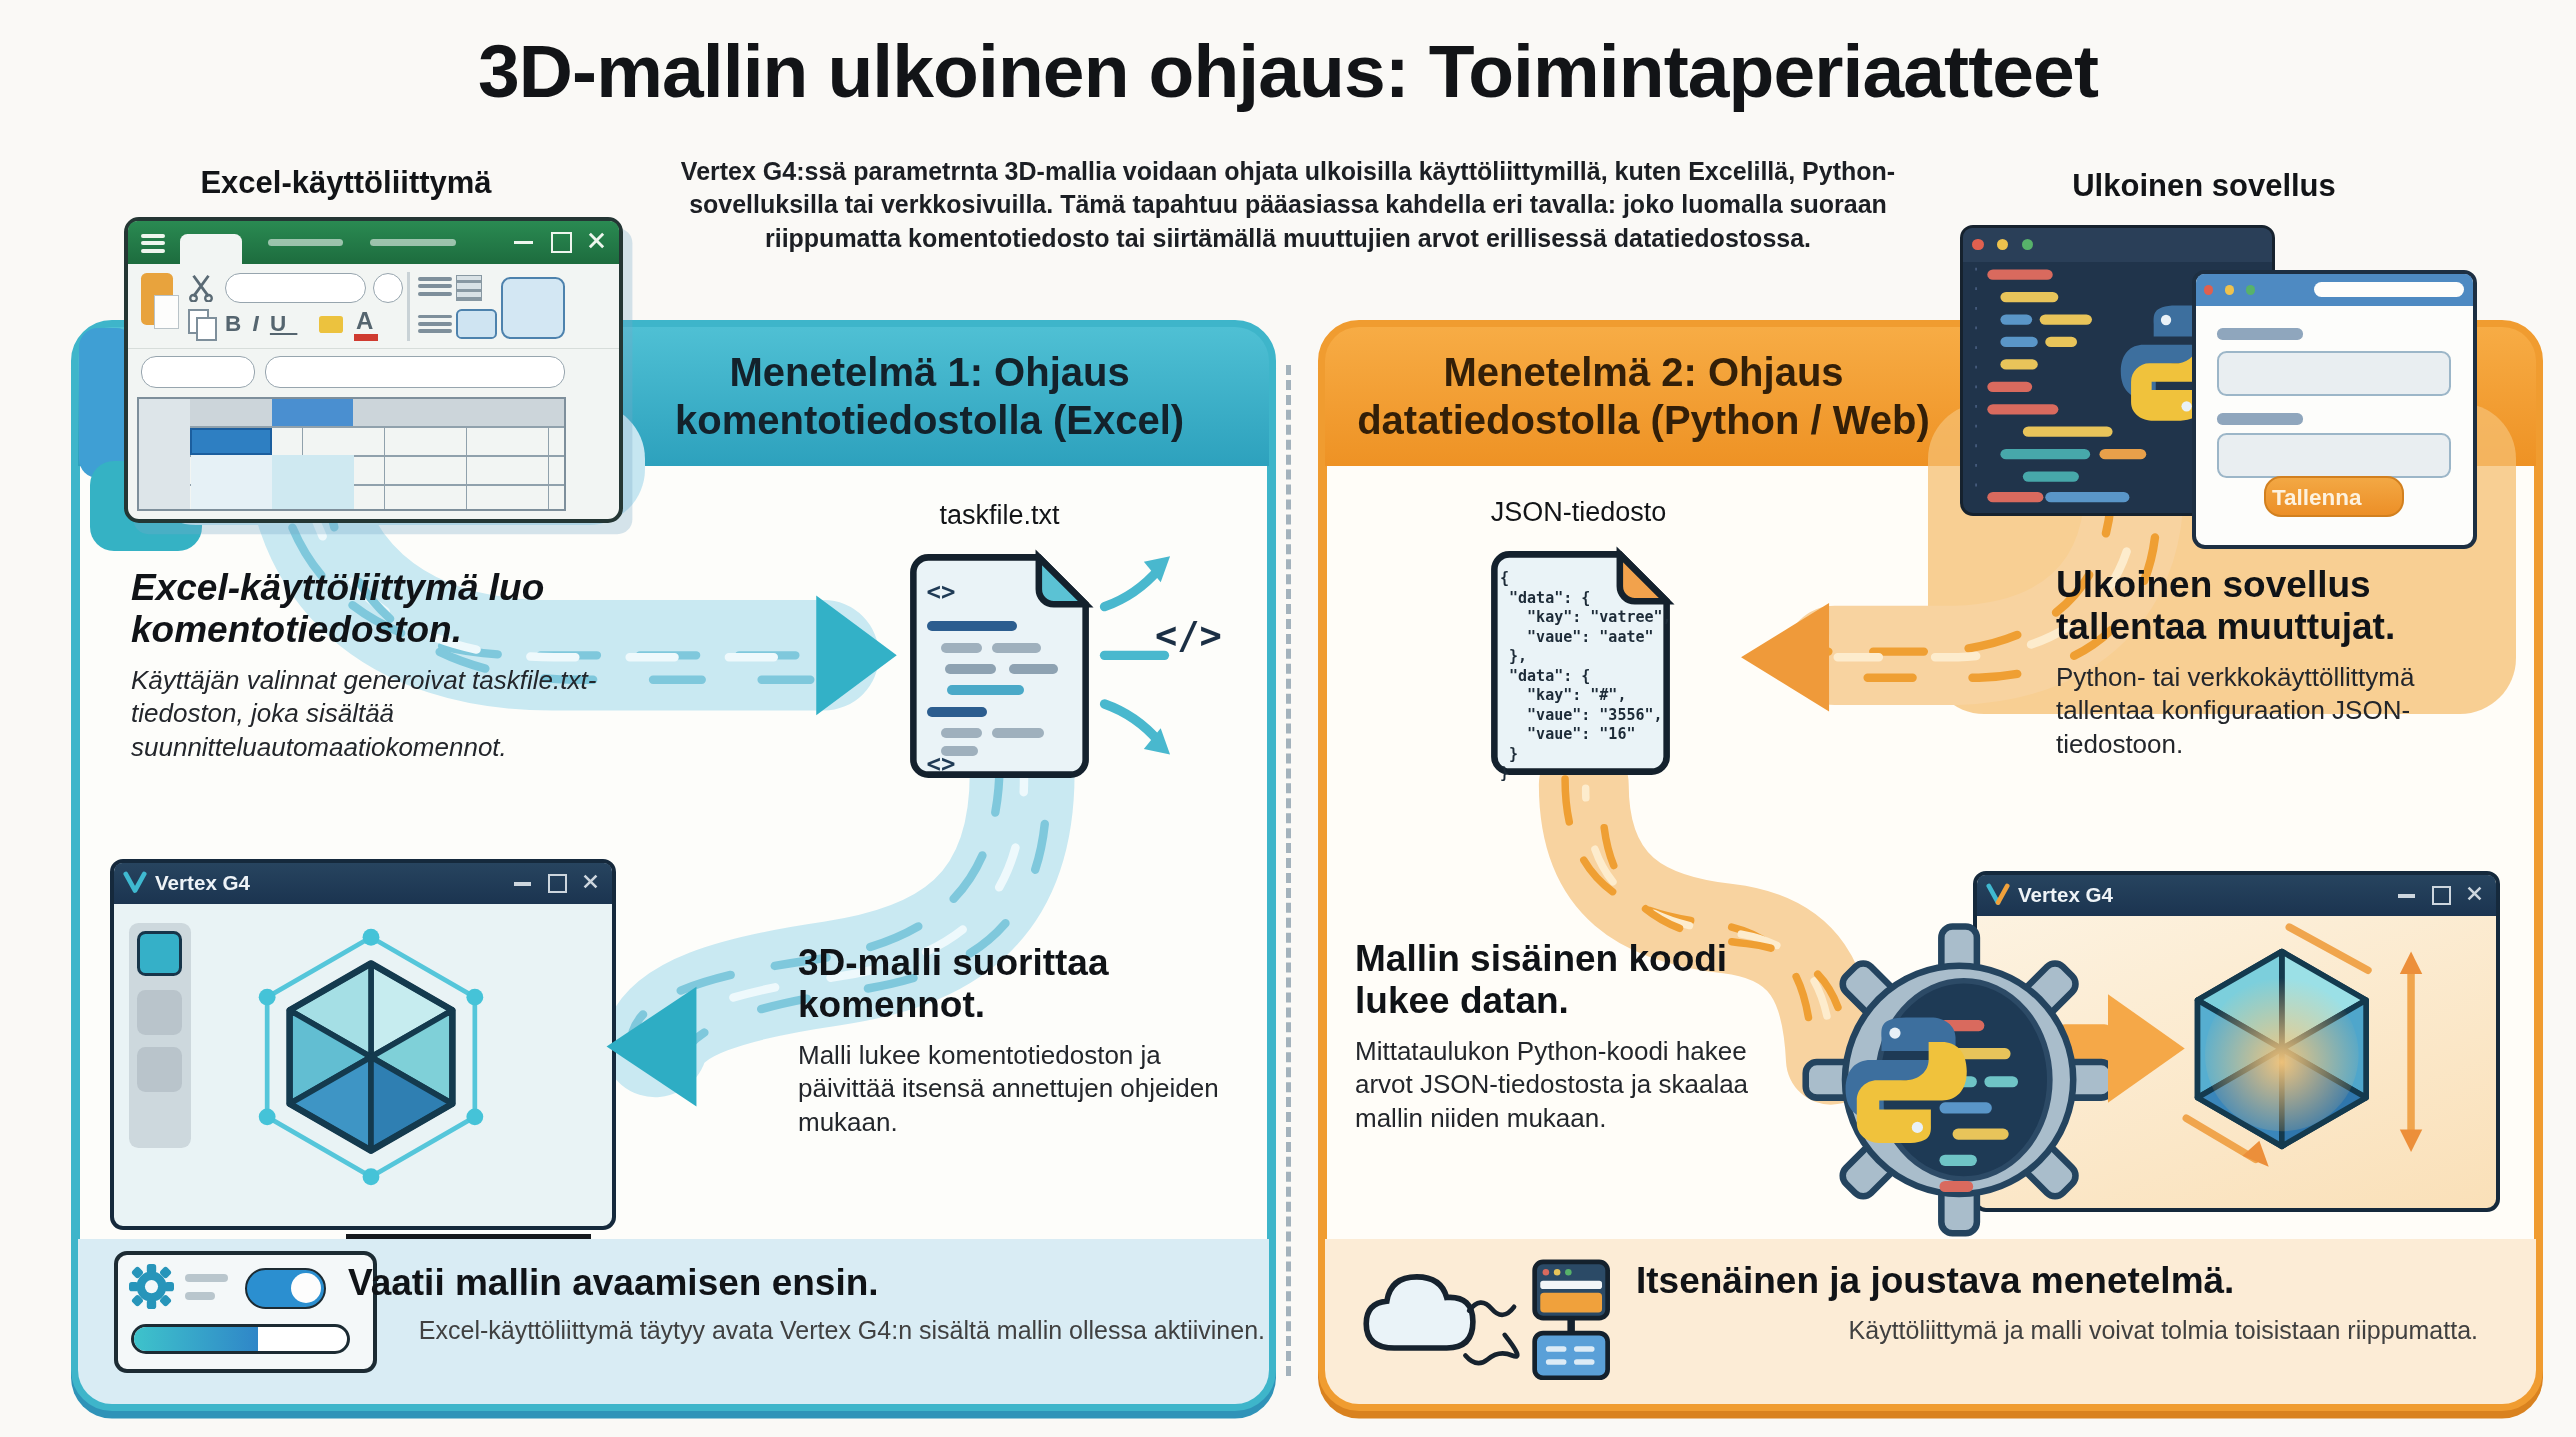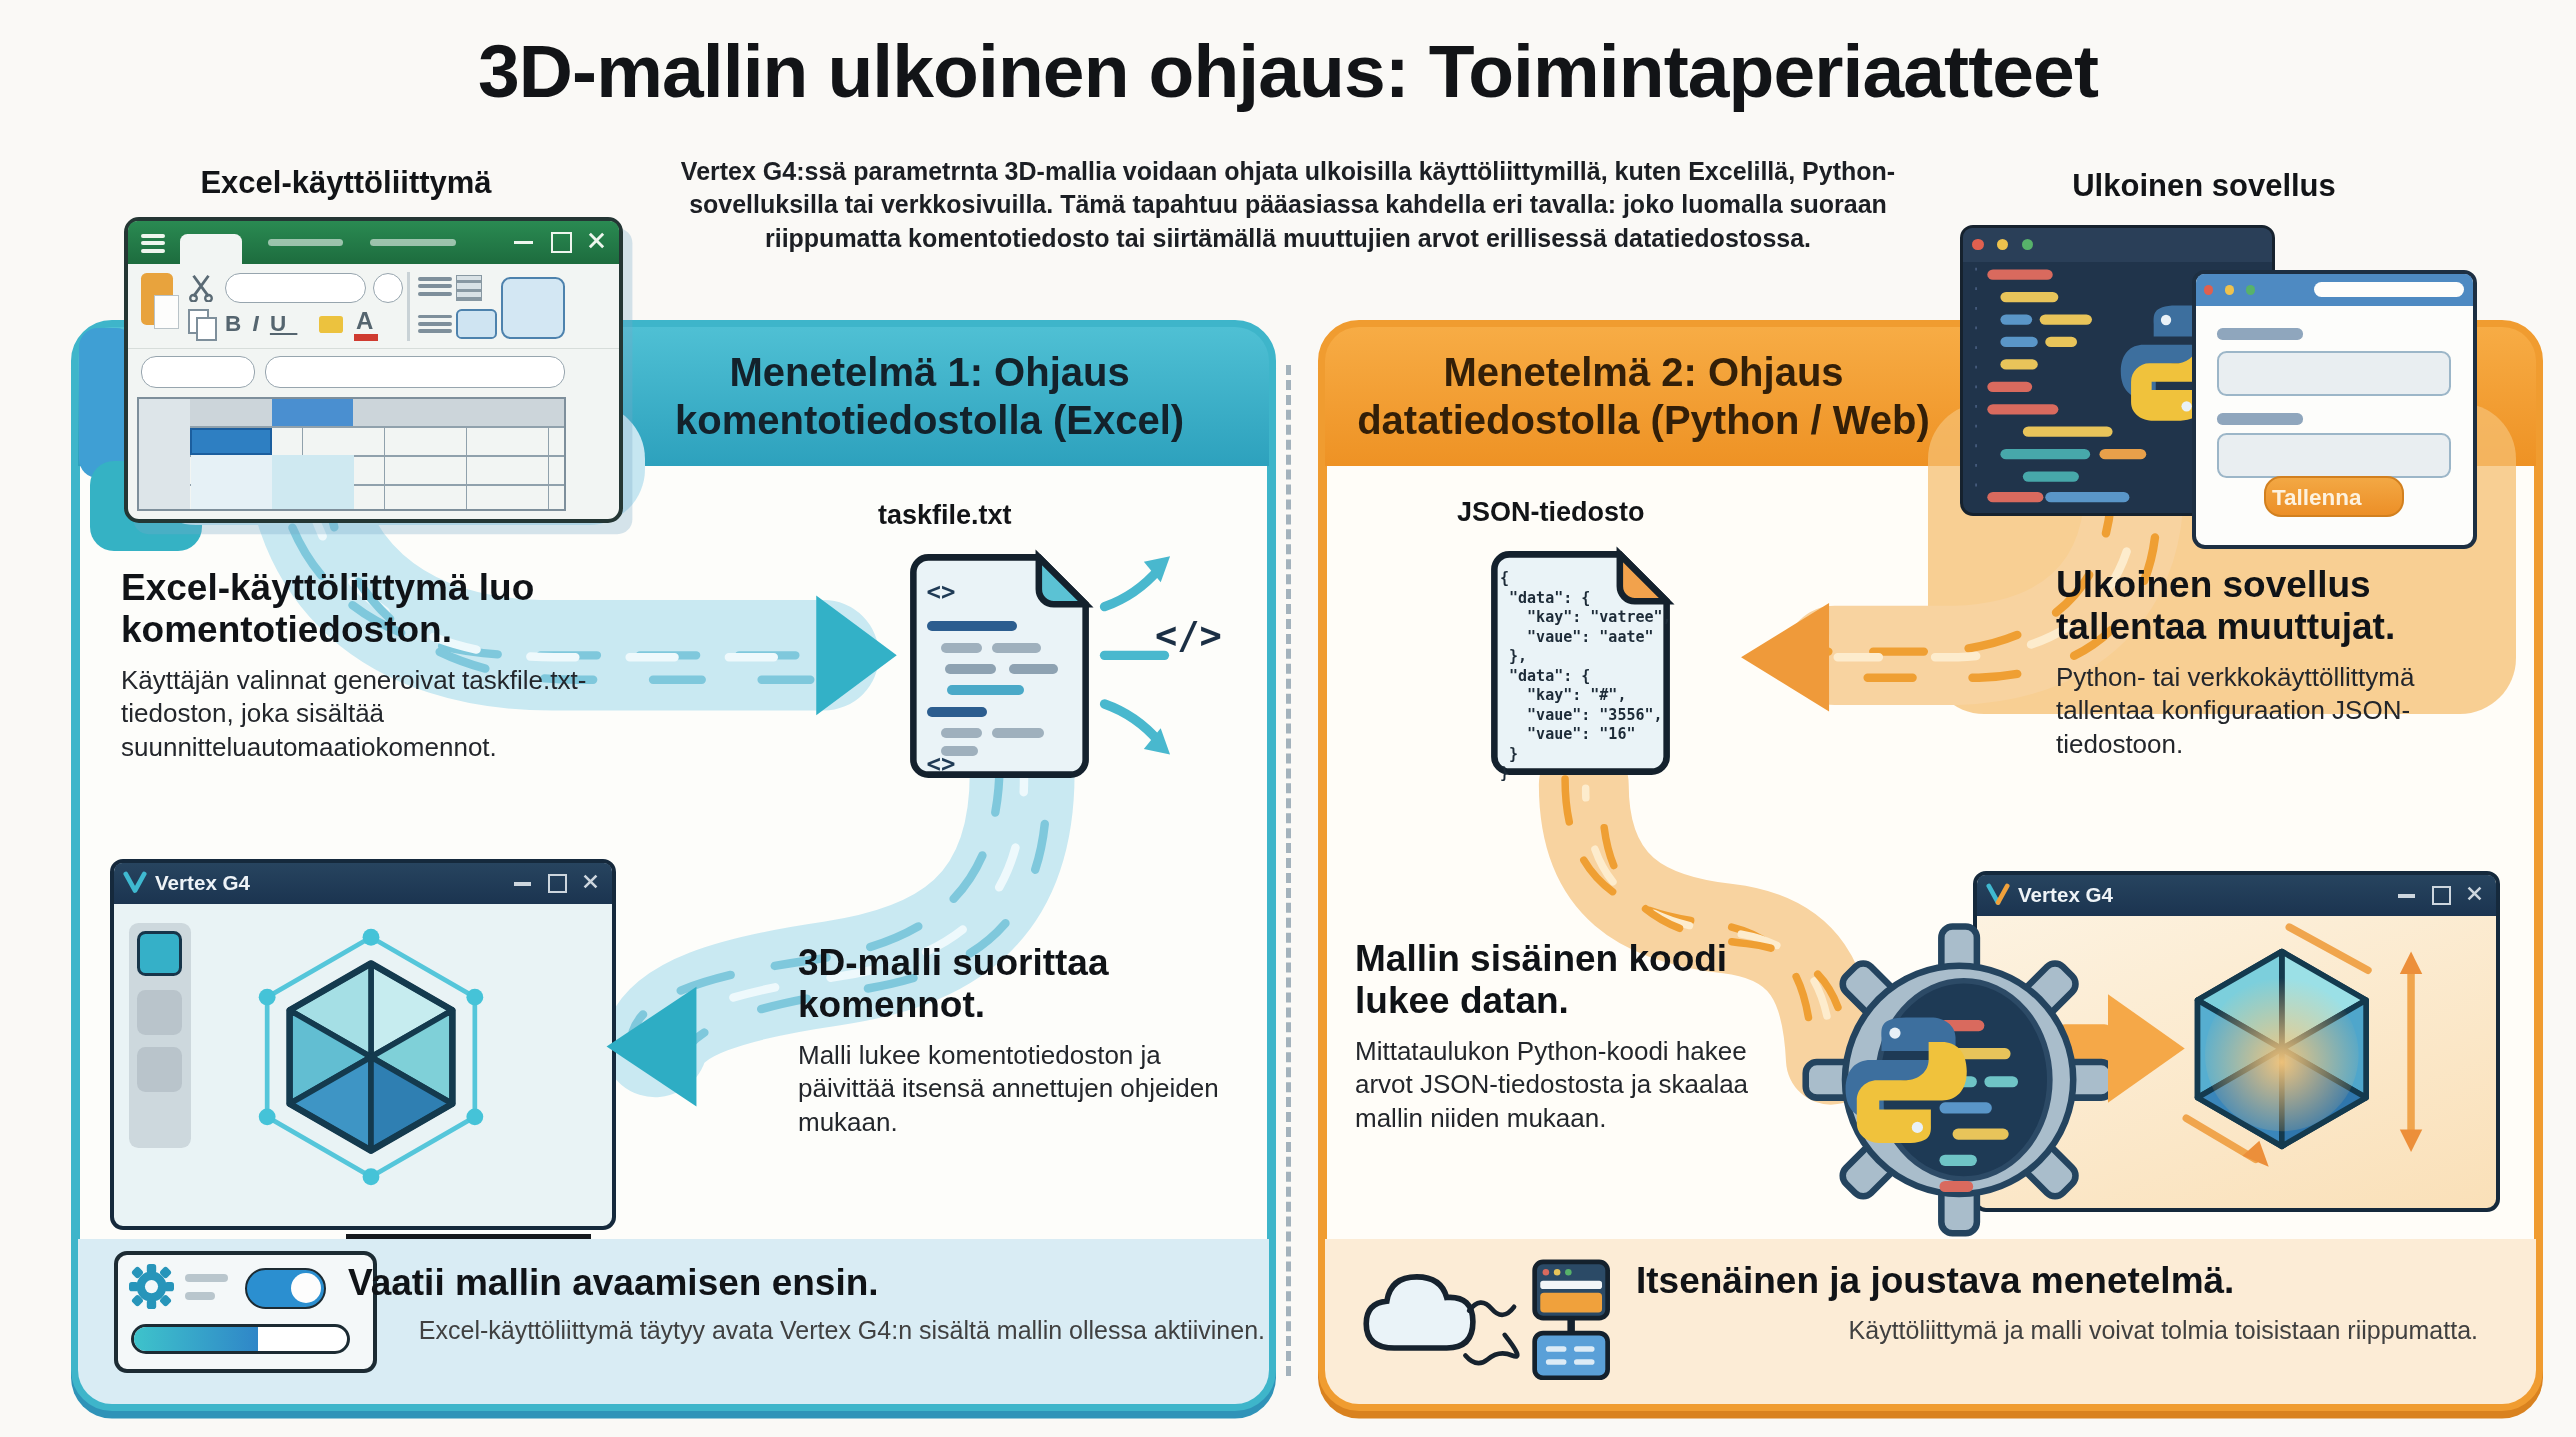--- a/index.html
+++ b/index.html
@@ -109,31 +109,31 @@
 
   
   .doc{position:absolute;z-index:4;}
   .taskdoc{left:904px;top:548px;width:191px;height:236px;}
   .jsondoc{left:1485px;top:545px;width:191px;height:236px;}
   .doc svg{position:absolute;left:0;top:0;}
   .doc-glyph{position:absolute;font-family:"DejaVu Sans Mono",monospace;font-weight:bold;color:#1f3a55;font-size:24px;}
   .codeline{position:absolute;height:10.3px;border-radius:5.6px;}
   .json-pre{position:absolute;left:15px;top:24px;margin:0;font-family:"DejaVu Sans Mono",monospace;
             font-size:15px;line-height:1.3;color:#1d2b38;font-weight:bold;}
-  .file-label{position:absolute;margin:0;width:243px;text-align:left;font-size:27px;font-weight:bold;color:#121417;z-index:4;}
+  .file-label{position:absolute;margin:0;width:243px;text-align:center;font-size:27px;font-weight:normal;color:#121417;z-index:4;}
   .task-label{left:878px;top:500px;}
   .json-label{left:1457px;top:497px;}
   .code-glyph{position:absolute;left:1155px;top:614px;margin:0;font-family:"DejaVu Sans Mono",monospace;
               font-size:37px;font-weight:bold;color:#1b2f44;z-index:4;}
 
   
   .step{position:absolute;z-index:4;}
   .step h3{margin:0 0 13px 0;font-size:37px;line-height:1.13;font-weight:bold;color:#101317;}
   .step p{margin:0;font-size:26px;line-height:1.3;color:#23262b;}
-  .s1{left:121px;top:567px;width:468px;}
+  .s1{left:131px;top:567px;width:468px;font-style:italic;}
   .s2{left:798px;top:942px;width:421px;}
   .s3{left:2056px;top:564px;width:449px;}
   .s4{left:1355px;top:938px;width:440px;}
 
   
   .vx{position:absolute;border:4.7px solid #15293c;border-radius:13px;z-index:4;}
   .vx-left{left:110px;top:859px;width:498px;height:363px;background:#e9f3f5;}
   .vx-right{left:1973px;top:871px;width:519px;height:333px;background:linear-gradient(160deg,#fdf4e4,#fae0b8);}
   .vx-bar{position:absolute;left:0;top:0;right:0;height:41px;background:linear-gradient(180deg,#27445f,#1b3450);
           border-radius:8.4px 8.4px 0 0;}

